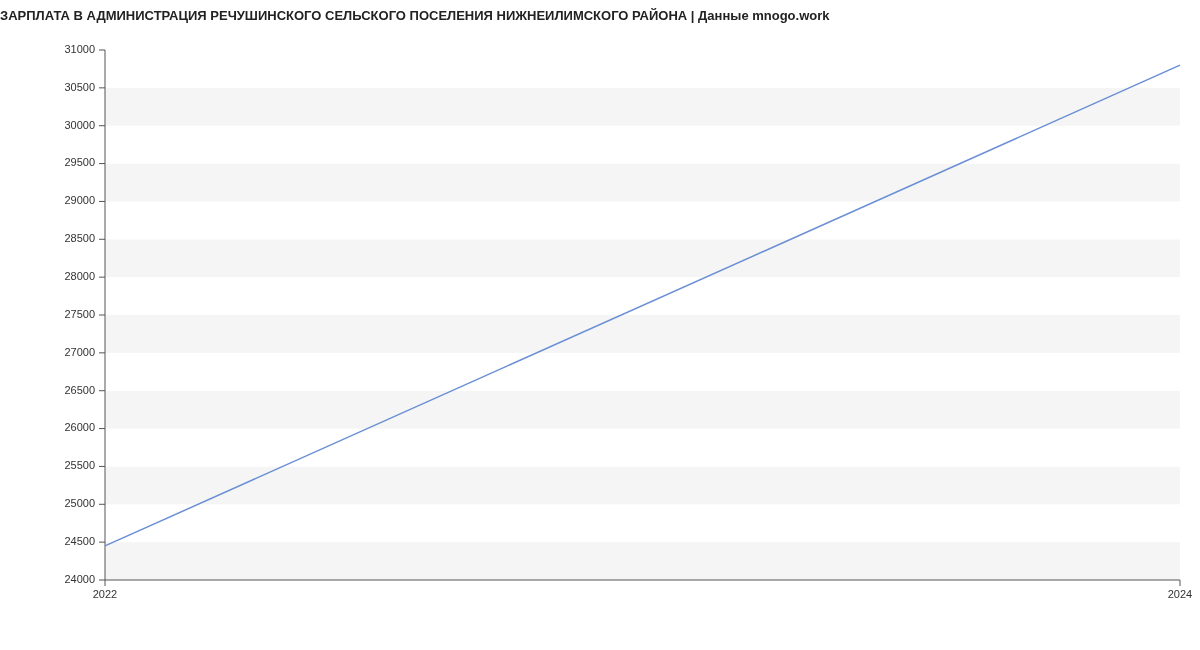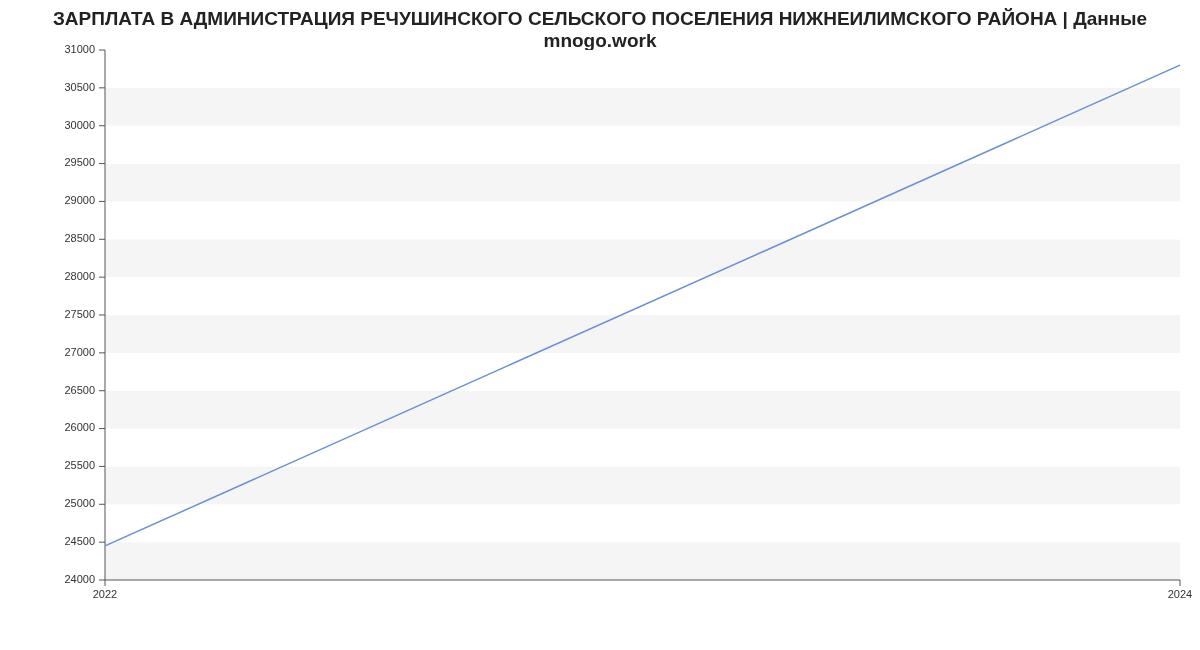--- a/index.html
+++ b/index.html
@@ -8,22 +8,22 @@
       background: #ffffff;
       width: 1200px;
       height: 650px;
       position: relative;
     }
     .chart-title {
       position: absolute;
       top: 8px;
       left: 0;
       width: 100%;
-      text-align: center;
-      font-size: 19px;
+      text-align: left;
+      font-size: 13px;
       font-weight: bold;
       color: #222;
     }
     .plot-area-wrap {
       position: absolute;
       top: 30px;
       left: 0;
       width: 1200px;
       height: 560px;
     }

